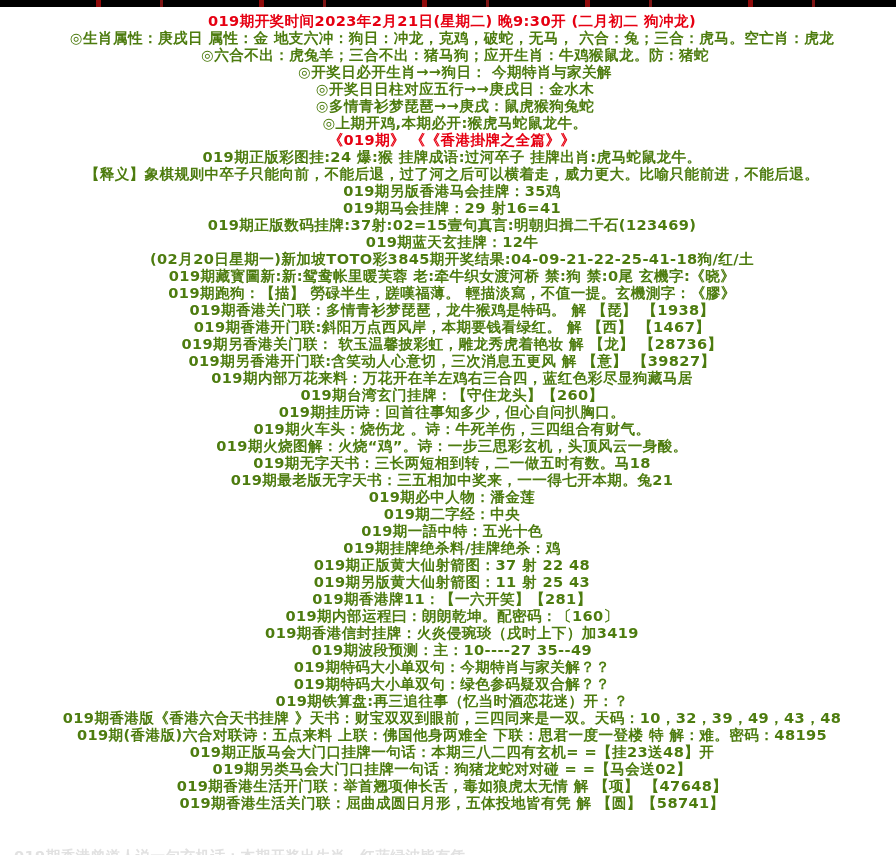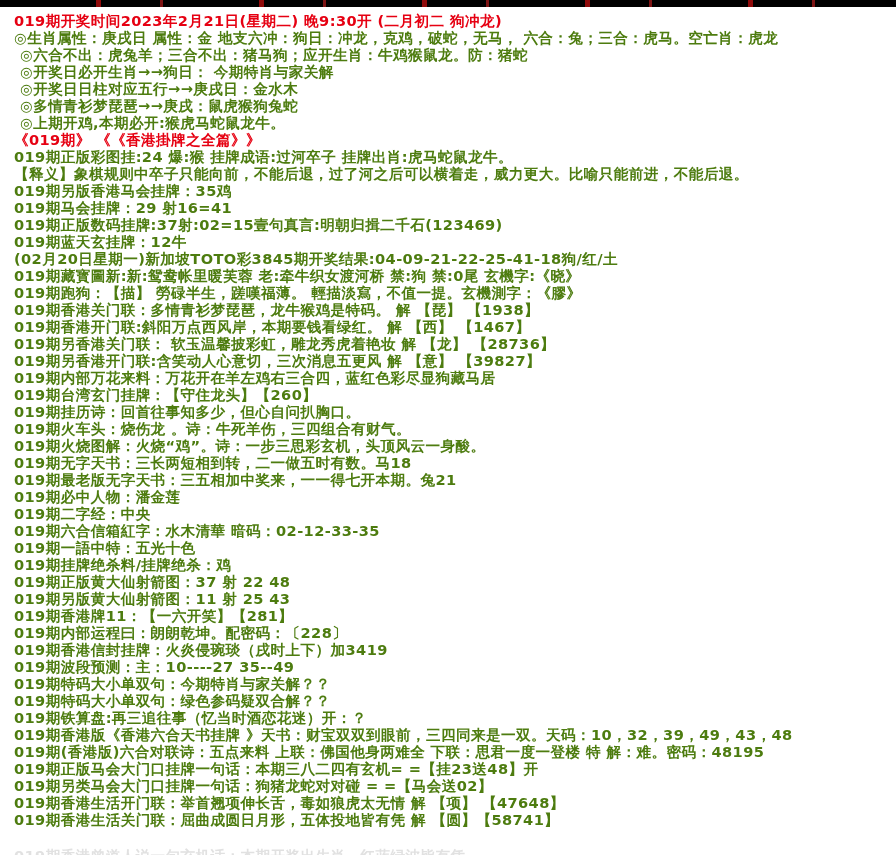--- a/index.html
+++ b/index.html
@@ -18,20 +18,21 @@
     background:
       repeating-linear-gradient(90deg,
         #000000 0px, #000000 96px,
         #8f0a0a 96px, #8f0a0a 101px,
         #000000 101px, #000000 160px,
         #7d1414 160px, #7d1414 163px);
     background-color: #000000;
   }
   #lines {
     padding: 5px 6px 0 14px;
+    text-align: center;
   }
   .text-line {
     font-size: 14.6px;
     line-height: 17px;
     height: 17px;
     white-space: nowrap;
     letter-spacing: 0.4px;
     color: #4d7c0f;
     overflow: hidden;
   }
@@ -80,27 +81,26 @@
       <div class="text-line">019期另香港开门联:含笑动人心意切，三次消息五更风 解 【意】 【39827】</div>
       <div class="text-line">019期内部万花来料：万花开在羊左鸡右三合四，蓝红色彩尽显狗藏马居</div>
       <div class="text-line">019期台湾玄门挂牌：【守住龙头】【260】</div>
       <div class="text-line">019期挂历诗：回首往事知多少，但心自问扒胸口。</div>
       <div class="text-line">019期火车头：烧伤龙 。诗：牛死羊伤，三四组合有财气。</div>
       <div class="text-line">019期火烧图解：火烧“鸡”。诗：一步三思彩玄机，头顶风云一身酸。</div>
       <div class="text-line">019期无字天书：三长两短相到转，二一做五时有数。马18</div>
       <div class="text-line">019期最老版无字天书：三五相加中奖来，一一得七开本期。兔21</div>
       <div class="text-line">019期必中人物：潘金莲</div>
       <div class="text-line">019期二字经：中央</div>
-      <div class="text-line">019期六合信箱紅字：水木清華 暗码：02-12-33-35</div>
       <div class="text-line">019期一語中特：五光十色</div>
       <div class="text-line">019期挂牌绝杀料/挂牌绝杀：鸡</div>
       <div class="text-line">019期正版黄大仙射箭图：37 射 22 48</div>
       <div class="text-line">019期另版黄大仙射箭图：11 射 25 43</div>
       <div class="text-line">019期香港牌11：【一六开笑】【281】</div>
-      <div class="text-line">019期内部运程曰：朗朗乾坤。配密码：〔228〕</div>
+      <div class="text-line">019期内部运程曰：朗朗乾坤。配密码：〔160〕</div>
       <div class="text-line">019期香港信封挂牌：火炎侵琬琰（戌时上下）加3419</div>
       <div class="text-line">019期波段预测：主：10----27 35--49</div>
       <div class="text-line">019期特码大小单双句：今期特肖与家关解？？</div>
       <div class="text-line">019期特码大小单双句：绿色参码疑双合解？？</div>
       <div class="text-line">019期铁算盘:再三追往事（忆当时酒恋花迷）开：？</div>
       <div class="text-line">019期香港版《香港六合天书挂牌 》天书：财宝双双到眼前，三四同来是一双。天码：10，32，39，49，43，48</div>
       <div class="text-line">019期(香港版)六合对联诗：五点来料 上联：佛国他身两难全 下联：思君一度一登楼 特 解：难。密码：48195</div>
       <div class="text-line">019期正版马会大门口挂牌一句话：本期三八二四有玄机= =【挂23送48】开</div>
       <div class="text-line">019期另类马会大门口挂牌一句话：狗猪龙蛇对对碰 = =【马会送02】</div>
       <div class="text-line">019期香港生活开门联：举首翘项伸长舌，毒如狼虎太无情 解 【项】 【47648】</div>

